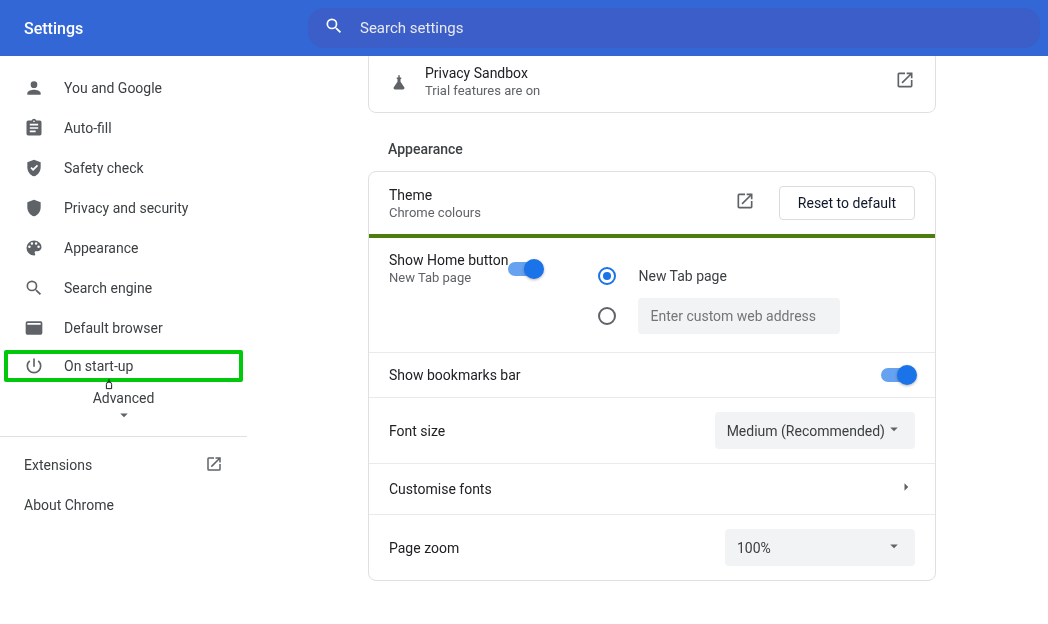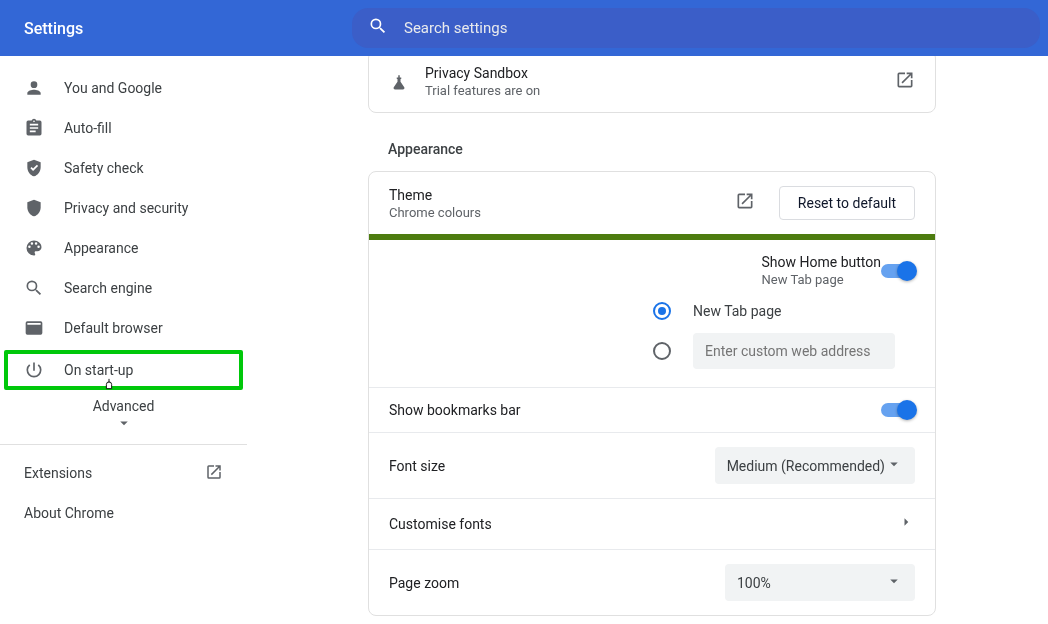--- a/index.html
+++ b/index.html
@@ -1,30 +1,30 @@
 <!DOCTYPE html>
 <html><head>
 <meta charset="utf-8">
 <style>
 * { margin: 0; padding: 0; box-sizing: border-box; font-family: 'Segoe UI', Roboto, Arial, sans-serif; }
 body { background: #fff; width: 1048px; height: 624px; overflow: hidden; color: #202124; }
 
 .header { display: flex; align-items: center; height: 56px; background: #3367d6; }
-.header-title { color: #fff; font-size: 16px; font-weight: 500; padding-left: 24px; width: 352px; }
+.header-title { color: #fff; font-size: 16px; font-weight: 500; padding-left: 24px; width: 308px; }
 .search-bar { flex: 1; height: 40px; background: #3b5ec8; border-radius: 16px; display: flex; align-items: center; padding: 0 16px; margin-right: 8px; }
 .search-bar svg { fill: #fff; width: 20px; height: 20px; }
 .search-input { background: transparent; border: none; outline: none; color: #fff; font-size: 15px; margin-left: 16px; flex: 1; }
 .search-input::placeholder { color: #e8eaed; }
 
 .body { display: flex; height: calc(624px - 56px); }
 .sidebar { width: 248px; padding-top: 12px; border-right: 1px solid transparent; }
 .side-item { display: flex; align-items: center; height: 40px; padding-left: 24px; cursor: pointer; color: #3c4043; font-size: 14px; }
 .side-item .ico { width: 20px; height: 20px; margin-right: 20px; display: flex; align-items: center; justify-content: center; }
 .side-item .ico svg { width: 20px; height: 20px; fill: #5f6368; }
-.side-item.highlight { border: 4px solid #00c80a; border-radius: 2px; margin: 2px 4px 2px 4px; padding-left: 16px; height: 40px; position: relative; }
+.side-item.highlight { border: 4px solid #00c80a; border-radius: 2px; margin: 2px 4px 2px 4px; padding-left: 16px; height: 32px; position: relative; }
 .cursor { position: absolute; left: 92px; top: 22px; font-size: 16px; }
 
 .side-adv { display: flex; align-items: center; justify-content: center; height: 40px; padding: 0 24px; font-size: 14px; color: #3c4043; cursor: pointer; margin-top: 6px; flex-direction: column; }
 .side-adv svg { width: 18px; height: 18px; fill: #5f6368; }
 .side-divider { height: 1px; background: #e0e0e0; margin: 8px 0; }
 .side-link { display: flex; align-items: center; justify-content: space-between; height: 40px; padding: 0 24px; font-size: 14px; color: #3c4043; cursor: pointer; }
 .side-link svg { width: 18px; height: 18px; fill: #5f6368; }
 
 .main { flex: 1; padding: 0 0 0 0; overflow-y: auto; background: #fff; }
 .content { width: 568px; margin-left: 120px; }
@@ -206,21 +206,21 @@
           <div class="row-text">
             <div class="row-title">Theme</div>
             <div class="row-sub">Chrome colours</div>
           </div>
           <span><svg class="icon-action" viewBox="0 0 24 24">
                 <path d="M14 3v2h3.59L7.76 14.83l1.41 1.41L19 6.41V10h2V3h-7zM19 19H5V5h7V3H5a2 2 0 0 0-2 2v14a2 2 0 0 0 2 2h14a2 2 0 0 0 2-2v-7h-2v7z"></path>
               </svg></span>
           <button class="btn-reset">Reset to default</button>
         </div>
 
-        <div class="row" style="border-top:6px solid #4d7c0f; flex-direction:column; align-items:flex-end; padding-bottom:0;">
+        <div class="row" style="border-top:4px solid #4d7c0f; flex-direction:row; align-items:flex-start; padding-bottom:0;">
           <div style="display:flex; align-items:center;">
             <div class="row-text">
               <div class="row-title">Show Home button</div>
               <div class="row-sub">New Tab page</div>
             </div>
             <div class="toggle"></div>
           </div>
           <div class="radio-group">
             <div class="radio-row">
               <span class="radio checked"></span>

